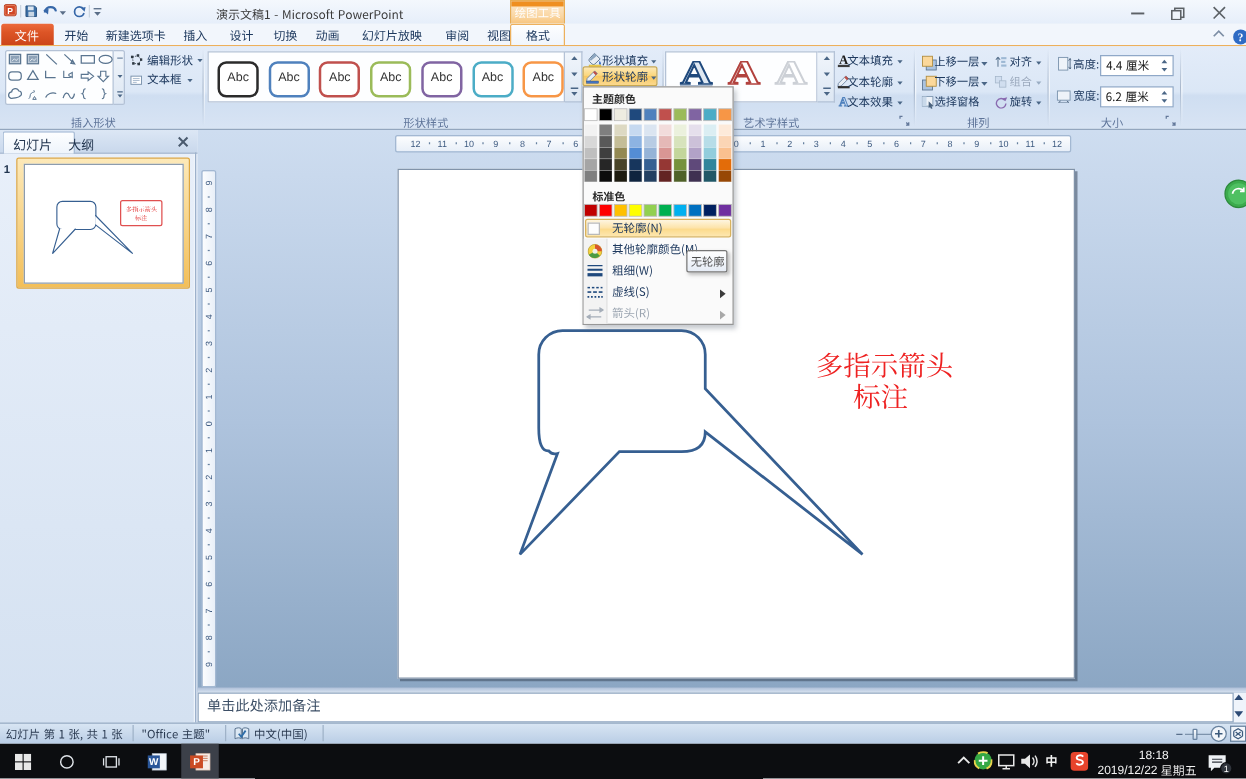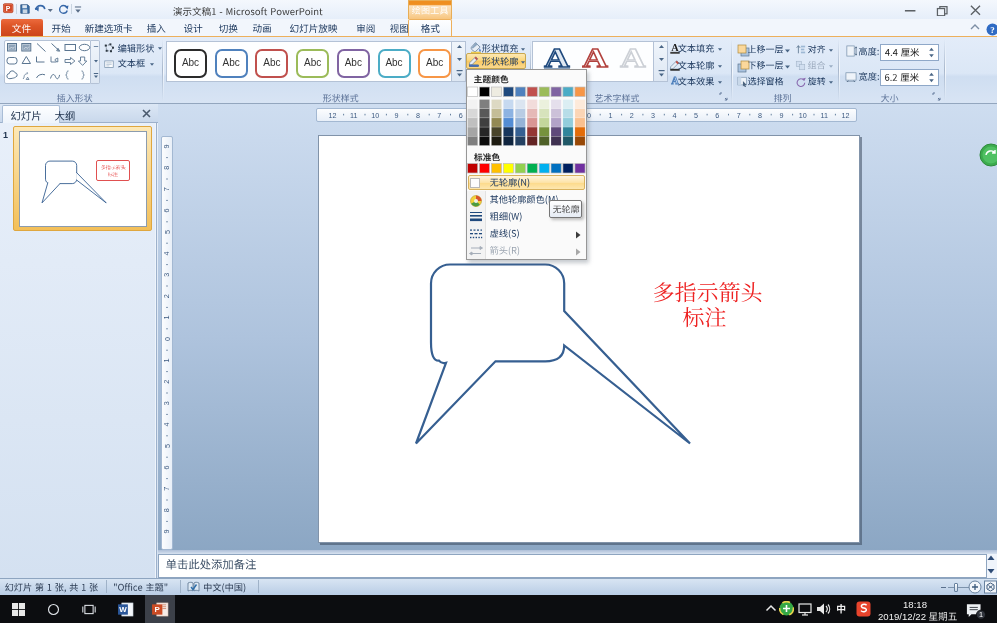--- a/index.html
+++ b/index.html
@@ -597,21 +597,21 @@
 <path d="M1 5 h3 l4-3.5 v11 L4 9 H1 Z" fill="#e8e8e8"></path>
 <path d="M10 4 a4.5 4.5 0 0 1 0 6 M12 2.5 a7 7 0 0 1 0 9" stroke="#e8e8e8" stroke-width="1.2" fill="none"></path>
     </svg>
 <svg style="position:absolute;left:836.5px;top:603.5px;overflow:visible" width="8.3" height="9.4" viewBox="0.88 -8.50 8.26 9.39">
       <path d="M4.3 -8.5V-6.8H0.9V-1.7H2.1V-2.2H4.3V0.9H5.6V-2.2H7.9V-1.7H9.1V-6.8H5.6V-8.5ZM2.1 -3.4V-5.6H4.3V-3.4ZM7.9 -3.4H5.6V-5.6H7.9Z" fill="#f0f0f0"></path>
     </svg>
 <svg class="a" style="left:856px;top:601px" width="15" height="16" viewBox="0 0 15 16">
 <rect x="0.5" y="0.5" width="14" height="15" rx="3" fill="#e8442c"></rect>
 <path d="M10.6 4.3 c-0.8-0.9-2.4-1.3-3.8-0.8 c-1.5 0.5-1.9 2-0.8 2.8 c0.9 0.7 2.6 0.6 3.6 1.3 c1.2 0.8 0.9 2.4-0.7 2.9 c-1.4 0.5-3.1 0.1-3.9-0.9" stroke="#fff" stroke-width="1.5" fill="none"></path>
     </svg>
-<div class="a" style="left:903px;top:599px;width:40px;height:10px;font-size:9.6px;color:#f2f2f2;text-align:left">18:18</div>
+<div class="a" style="left:903px;top:599px;width:40px;height:10px;font-size:9.6px;color:#f2f2f2;text-align:center">18:18</div>
 <div class="a" style="left:878px;top:610.5px;font-size:9.6px;color:#f2f2f2">2019/12/22</div>
 <svg style="position:absolute;left:929.0px;top:611.5px;overflow:visible" width="27.8" height="8.8" viewBox="0.48 -7.95 27.80 8.76">
       <path d="M2.3 -5.7H7.3V-4.8H2.3ZM2.3 -7.1H7.3V-6.2H2.3ZM1.6 -7.7V-4.3H8V-7.7ZM2.2 -4.3C1.9 -3.4 1.2 -2.6 0.5 -2C0.7 -1.9 1 -1.7 1.1 -1.6C1.4 -1.9 1.8 -2.2 2.1 -2.7H4.4V-1.7H1.7V-1.2H4.4V-0.1H0.6V0.5H9V-0.1H5.2V-1.2H8V-1.7H5.2V-2.7H8.4V-3.3H5.2V-4.1H4.4V-3.3H2.5C2.7 -3.5 2.8 -3.8 2.9 -4.1Z M11.3 -1.4C11 -0.7 10.5 -0.1 10 0.3C10.1 0.5 10.4 0.7 10.6 0.8C11.1 0.3 11.6 -0.5 12 -1.2ZM12.7 -1.1C13.1 -0.6 13.5 0 13.7 0.4L14.3 0.1C14.1 -0.3 13.6 -0.9 13.2 -1.4ZM17.8 -6.9V-5.4H15.8V-6.9ZM15.2 -7.6V-4.1C15.2 -2.7 15.1 -0.9 14.3 0.4C14.4 0.5 14.7 0.7 14.9 0.8C15.4 -0.1 15.7 -1.3 15.8 -2.5H17.8V-0.2C17.8 -0 17.8 0 17.6 0C17.5 0 17 0 16.5 0C16.6 0.2 16.7 0.5 16.7 0.7C17.4 0.7 17.9 0.7 18.1 0.6C18.4 0.5 18.5 0.3 18.5 -0.2V-7.6ZM17.8 -4.7V-3.1H15.8C15.8 -3.5 15.8 -3.8 15.8 -4.1V-4.7ZM13.3 -7.9V-6.8H11.6V-7.9H10.9V-6.8H10.1V-6.1H10.9V-2.2H10V-1.6H14.7V-2.2H14V-6.1H14.7V-6.8H14V-7.9ZM11.6 -6.1H13.3V-5.3H11.6ZM11.6 -4.7H13.3V-3.8H11.6ZM11.6 -3.2H13.3V-2.2H11.6Z M20.9 -4.3V-3.6H22.7C22.5 -2.5 22.3 -1.4 22.1 -0.5H19.7V0.2H28.3V-0.5H26.3C26.5 -1.7 26.6 -3.2 26.7 -4.3L26.1 -4.4L26 -4.3H23.6L23.9 -6.4H27.6V-7.1H20.4V-6.4H23.1C23 -5.8 22.9 -5 22.8 -4.3ZM22.9 -0.5C23.1 -1.3 23.3 -2.5 23.5 -3.6H25.9C25.8 -2.7 25.7 -1.5 25.6 -0.5Z" fill="#f2f2f2"></path>
     </svg>
 <svg class="a" style="left:966px;top:603px" width="20" height="17" viewBox="0 0 22 18">
 <path d="M1 1 H16 V12 H6 L3 15 V12 H1 Z" fill="#eef1f4"></path>
 <path d="M4 4.5 h9 M4 7 h9" stroke="#30343c" stroke-width="1"></path>
 <circle cx="16.5" cy="12.5" r="5" fill="#30343c" stroke="#0c0d10"></circle>
 <text x="16.5" y="15.5" font-size="8" fill="#fff" text-anchor="middle" font-family="Liberation Sans">1</text>
     </svg>

